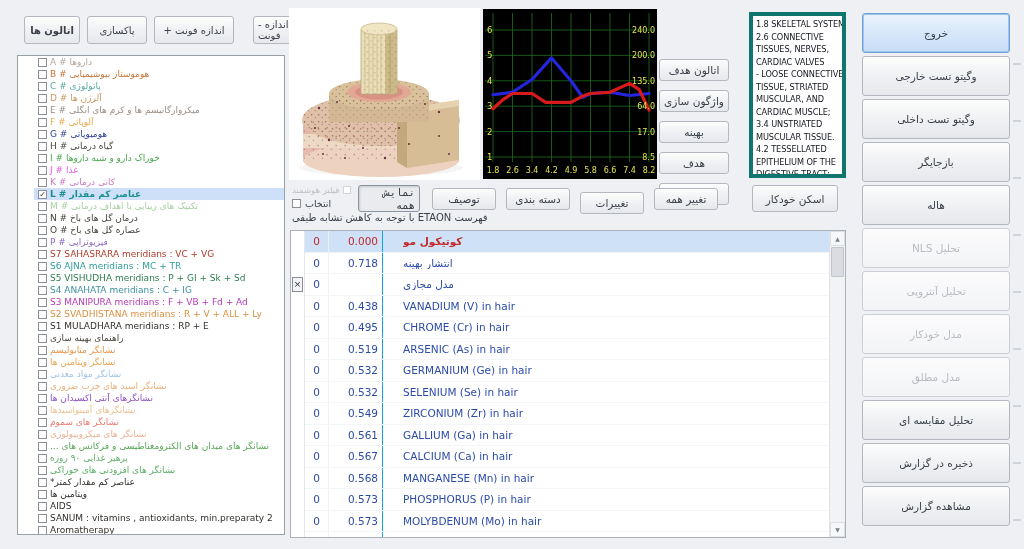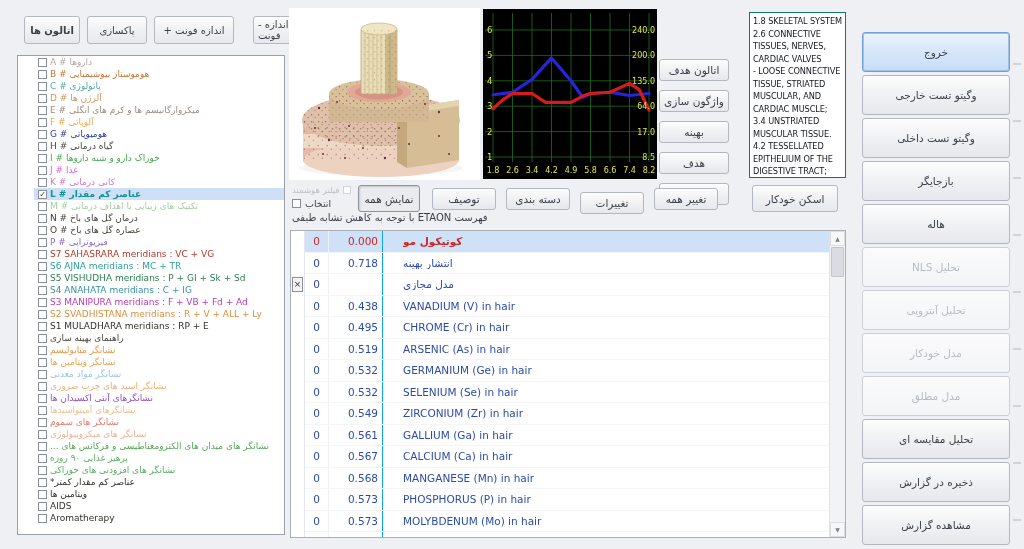--- a/index.html
+++ b/index.html
@@ -2,44 +2,44 @@
 <html><head>
 <meta charset="utf-8">
 <style>
   html,body{margin:0;padding:0}
   body{width:1024px;height:549px;position:relative;overflow:hidden;background:#eef0f3;
        font-family:"DejaVu Sans","Liberation Sans",sans-serif;}
   .btn{box-sizing:border-box;border:1px solid #b3b7bf;border-radius:3px;
        background:linear-gradient(#fdfdfd,#f1f2f4 45%,#e6e8ec);
        font-family:inherit;font-size:10.5px;color:#3a3f48;
        display:flex;align-items:center;justify-content:center;cursor:pointer;padding:0 4px;}
-  .btn.pressed{background:#e9ebee;border-color:#8a94a4;box-shadow:inset 1px 1px 2px rgba(0,0,0,.15);}
+  .btn.pressed{background:#e9ebee;border-color:#8a94a4;box-shadow:inset 1px 1px 2px rgba(0,0,0,.15);font-family:Liberation Mono, monospace;}
   .btn.disabled{color:#b9bcc2;border-color:#ccd0d6;background:linear-gradient(#fbfbfc,#f3f4f6);}
   .btn.focused{background:linear-gradient(#ecf4fd,#d8e8fa 45%,#c7ddf6);border-color:#6da1d8;
        box-shadow:0 0 0 1px #9dc3ea inset;}
   #top-toolbar{position:absolute;left:24px;top:16px;display:flex;gap:7px;direction:ltr;}
   #top-toolbar .btn{height:28px;font-size:10px;}
 
   #sidebar-list{position:absolute;left:17px;top:55px;width:266px;height:478px;background:#fff;
        border:1px solid #9aa0a8;overflow:hidden;direction:ltr;}
   .sb-row{height:12px;display:flex;align-items:center;gap:3px;padding-left:4px;font-size:9px;
        line-height:12px;white-space:nowrap;margin-left:16px;}
   .sb-row.sel{background:#cde0f7;}
   .cb{width:9px;height:9px;box-sizing:border-box;border:1px solid #8a8f97;background:#fff;flex:none;
       font-size:8px;line-height:7px;text-align:center;color:#333;}
 
   #anatomy-panel{position:absolute;left:289px;top:8px;width:191px;height:172px;background:#fff;}
   #chart-panel{position:absolute;left:483px;top:9px;width:174px;height:170px;background:#000;}
   #chart-btns{position:absolute;left:659px;top:15px;width:72px;display:flex;flex-direction:column;gap:9px;margin-top:44px;}
   #chart-btns .btn{height:22px;width:70px;direction:rtl;}
   #info-panel{position:absolute;left:749px;top:12px;width:97px;height:166px;box-sizing:border-box;
-       background:#fff;border:1px solid #0f766e;padding:2px 3px;font-size:8.2px;line-height:12.5px;
+       background:#fff;border:4px solid #0f766e;padding:2px 3px;font-size:8.2px;line-height:12.5px;
        color:#14181f;white-space:pre;overflow:hidden;letter-spacing:-0.1px;}
 
-  #right-col{position:absolute;left:862px;top:32px;width:148px;display:flex;flex-direction:column;gap:3px;justify-content:space-between;}
+  #right-col{position:absolute;left:862px;top:13px;width:148px;display:flex;flex-direction:column;gap:3px;justify-content:space-between;}
   #right-col .btn{height:40px;direction:rtl;font-size:10.5px;}
 
   #smart-filter{position:absolute;left:292px;top:185px;display:flex;align-items:center;gap:4px;
        font-size:8.5px;color:#bdbfc4;}
   #smart-filter .cb{border-color:#d2d4d8;width:8px;height:8px;}
   #select-box{position:absolute;left:292px;top:198px;display:flex;align-items:center;gap:4px;
        font-size:9.5px;color:#3a3f48;}
   .tb2{position:absolute;direction:rtl;}
   #status-line{position:absolute;left:292px;top:212px;width:480px;font-size:10px;color:#3a3f4a;
        direction:rtl;text-align:left;}
@@ -220,20 +220,24 @@
       <span class="cb"></span>
       <span class="sb-label" style="color: rgb(51, 48, 43);">*عناصر کم مقدار کمتر</span>
     </div>
     <div class="sb-row">
       <span class="cb"></span>
       <span class="sb-label" style="color: rgb(51, 48, 43);">ویتامین ها</span>
     </div>
     <div class="sb-row">
       <span class="cb"></span>
       <span class="sb-label" style="color: rgb(51, 48, 43);">AIDS</span>
+    </div>
+    <div class="sb-row">
+      <span class="cb"></span>
+      <span class="sb-label" style="color: rgb(51, 48, 43);">SANUM : vitamins , antioxidants, min.preparaty 2</span>
     </div>
     <div class="sb-row">
       <span class="cb"></span>
       <span class="sb-label" style="color: rgb(51, 48, 43);">Aromatherapy</span>
     </div>
   </div>
 
 <div id="anatomy-panel">
   <svg width="191" height="172" viewBox="0 0 191 172">
     <defs>

